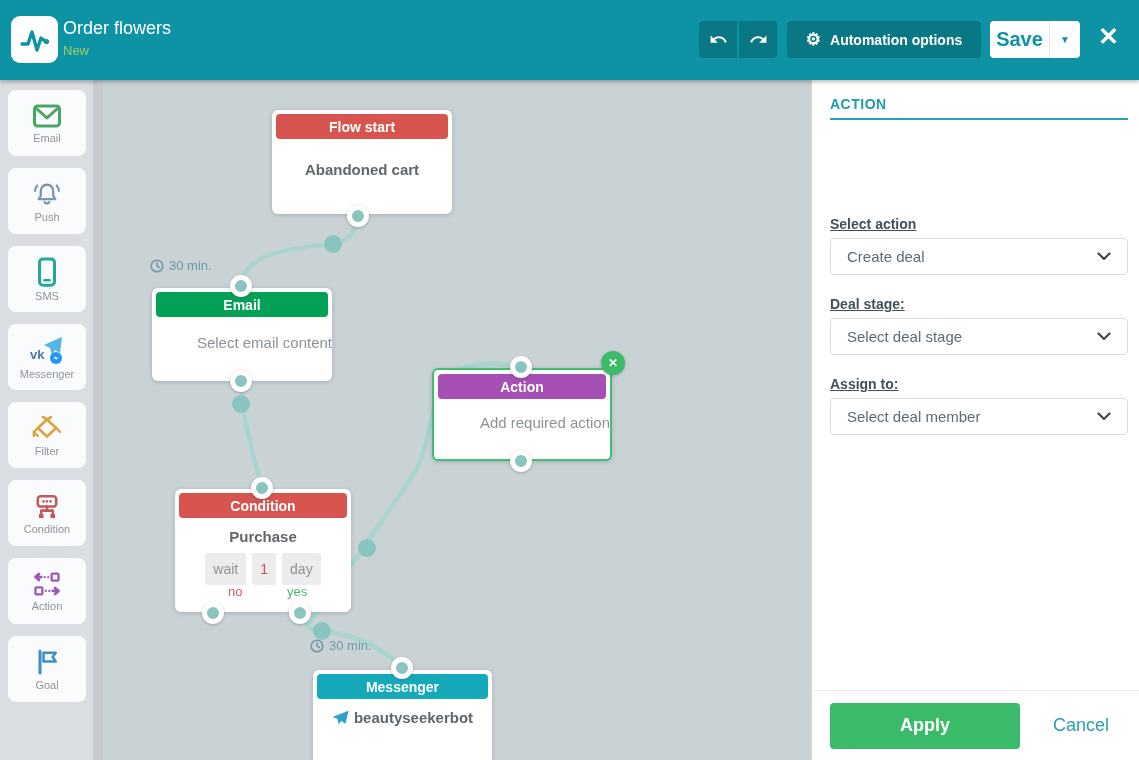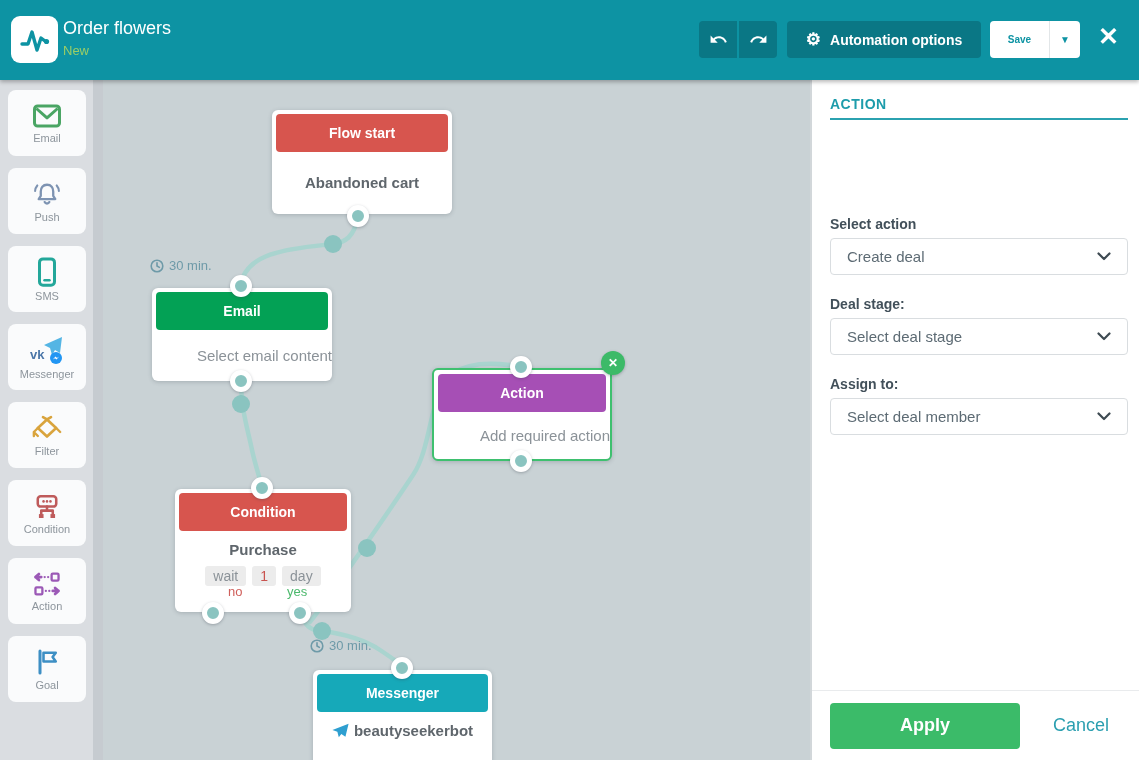--- a/index.html
+++ b/index.html
@@ -15,61 +15,61 @@
   .h-sub   { position:absolute; left:63px; top:43px; color:#9bcd66; font-size:13px; }
   .btn-dark { position:absolute; top:21px; height:37px; background:#0a7785; color:#fff; border:none;
               border-radius:4px; display:flex; align-items:center; justify-content:center; cursor:pointer; }
   .undo { left:699px; width:38px; border-radius:4px 0 0 4px; }
   .redo { left:739px; width:38px; border-radius:0 4px 4px 0; }
   .auto-opts { left:787px; width:194px; gap:9px; font-size:14px; font-weight:bold; }
   .gear { font-size:17px; line-height:1; }
   .save-group { position:absolute; left:990px; top:21px; width:90px; height:37px; background:#fff;
                 border-radius:4px; display:flex; overflow:hidden; }
   .save-main { width:59px; display:flex; align-items:center; justify-content:center; color:#0d93a3;
-               font-weight:bold; font-size:10px; cursor:pointer; }
+               font-weight:bold; font-size:20px; cursor:pointer; }
   .save-caret { width:31px; border-left:1px solid #e2e6e8; display:flex; align-items:center; justify-content:center;
                 color:#0d93a3; font-size:10px; cursor:pointer; }
   .close-x { position:absolute; left:1098px; top:24px; color:#fff; font-size:25px; font-weight:bold;
              cursor:pointer; line-height:1; }
 
   
   .sidebar { position:absolute; left:0; top:80px; width:93px; height:680px; background:#dadde1; }
   .side-strip { position:absolute; left:93px; top:80px; width:10px; height:680px; background:#c6cbd0; }
   .side-card { position:absolute; left:8px; width:78px; height:66px; background:#fafbfc; border-radius:8px;
                display:flex; flex-direction:column; align-items:center; justify-content:center; gap:3px; cursor:pointer; }
   .side-label { font-size:11px; color:#8d959c; }
 
   
   .canvas { position:absolute; left:103px; top:80px; width:707px; height:680px; background:#c9d2d5; overflow:hidden; }
   .wires { position:absolute; left:0; top:0; }
   .node { position:absolute; background:#fff; border-radius:6px; box-shadow:0 1px 4px rgba(60,70,80,.25); }
-  .node-head { margin:4px; height:38px; border-radius:4px; color:#fff; font-size:14px; font-weight:bold;
+  .node-head { margin:4px; height:25px; border-radius:4px; color:#fff; font-size:14px; font-weight:bold;
                display:flex; align-items:center; justify-content:center; }
   .node-body { color:#8b9298; font-size:15px; text-align:right; }
   .node-strong { color:#5f666c; font-weight:bold; font-size:15px; text-align:center; }
   .selected { border:2px solid #3ec06f; }
   .port { position:absolute; width:22px; height:22px; border-radius:50%; background:#8ac4c0;
           border:5px solid #fff; box-shadow:0 1px 3px rgba(60,70,80,.35); z-index:20; cursor:pointer; }
   .middot { position:absolute; width:18px; height:18px; border-radius:50%; background:#8ac4c0; z-index:5; }
   .delay { position:absolute; display:flex; align-items:center; gap:5px; color:#6e9aa8; font-size:13px; z-index:6; cursor:pointer;text-align:right; }
-  .pill { background:#ececec; border-radius:3px; padding:2px 8px; color:#8b9298; font-size:14px; }
+  .pill { background:#ececec; border-radius:3px; padding:8px 8px; color:#8b9298; font-size:14px; }
   .pill-num { color:#c9534f; }
   .cond-branch { position:absolute; bottom:13px; font-size:13px; }
   .branch-no { left:24px; color:#d0605c;margin-left:29px; }
   .branch-yes { left:112px; color:#4cb96d; }
   .node-close { position:absolute; width:24px; height:24px; border-radius:50%; background:#3cba68; color:#fff;
                 display:flex; align-items:center; justify-content:center; font-size:12px; font-weight:bold;
                 box-shadow:0 1px 3px rgba(60,70,80,.35); z-index:25; cursor:pointer; }
 
   
   .panel-divider { position:absolute; left:810px; top:80px; width:2px; height:680px; background:#d2d7da; }
   .panel { position:absolute; left:812px; top:80px; width:327px; height:680px; background:#fff; }
   .panel-title { position:absolute; left:18px; top:16px; color:#1d9cab; font-size:14px; font-weight:bold; letter-spacing:.5px; }
   .panel-rule { position:absolute; left:18px; top:38px; width:298px; height:2px; background:#2ba2b0; }
-  .fld-label { position:absolute; left:18px; color:#42505a; font-size:14px; font-weight:bold; }
+  .fld-label { position:absolute; left:18px; color:#42505a; font-size:14px; font-weight:bold;text-decoration:underline; }
   .fld-select { position:absolute; left:18px; width:298px; height:37px; border:1px solid #d9dde0; border-radius:4px;
                 background:#fff; display:flex; align-items:center; padding:0 16px; color:#5d6b74; font-size:15px;
                 cursor:pointer; }
   .fld-select .chev { margin-left:auto; }
   .panel-footer { position:absolute; left:0; top:610px; width:327px; height:70px; border-top:1px solid #e9ebed;
                   display:flex; align-items:center; padding:0 30px 0 18px; justify-content:space-between; }
   .apply-btn { width:190px; height:46px; background:#3bbb69; border:none; border-radius:4px; color:#fff;
                font-size:18px; font-weight:bold; cursor:pointer; font-family:inherit; }
   .cancel-link { color:#2b9fb0; font-size:18px; cursor:pointer; }
 </style>

